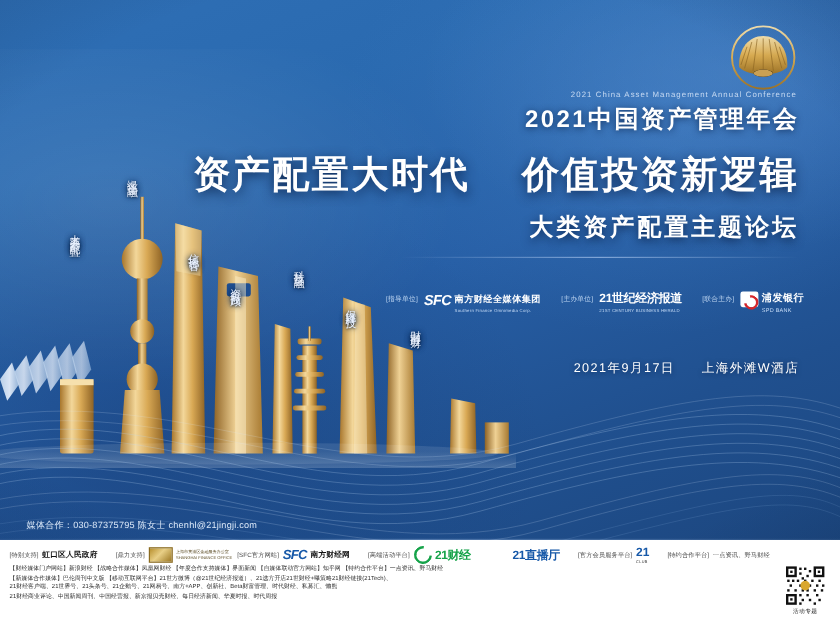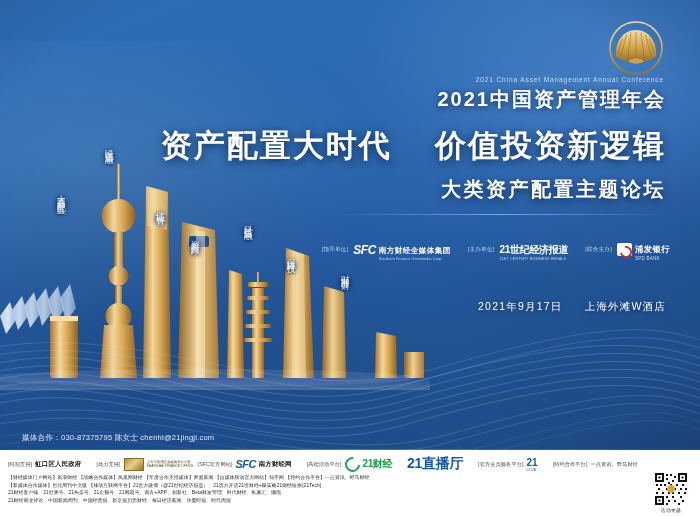--- a/index.html
+++ b/index.html
@@ -82,21 +82,21 @@
   .footer{position:absolute;left:0;bottom:0;width:100%;height:66px;background:#ffffff;}
   .footer-top{display:flex;align-items:center;gap:15px;padding:5px 8px 0 8px;flex-wrap:nowrap;}
   .f-item{display:flex;align-items:center;gap:3px;white-space:nowrap;}
   .f-tag{color:#4a4a4a;font-size:5.2px;letter-spacing:.1px;}
   .f-name{color:#111;font-size:6.4px;font-weight:bold;letter-spacing:.2px;}
   .f-emblem{width:18px;height:11px;background:linear-gradient(135deg,#b8902f,#e8cf86 45%,#9c7722);
     border:.5px solid #8b6b20;}
   .f-emblem-cn{color:#5a4a22;font-size:3.4px;line-height:1.25;max-width:36px;}
   .sfc-blue{color:#1658a8;font-size:11px;font-weight:bold;font-style:italic;letter-spacing:-.6px;}
   .f-21green{color:#16a34a;font-size:10px;font-weight:bold;letter-spacing:-.4px;}
-  .f-21blue{color:#1658a8;font-size:14px;font-weight:bold;letter-spacing:-.3px;}
+  .f-21blue{color:#1658a8;font-size:10px;font-weight:bold;letter-spacing:-.3px;margin-left:20px;}
   .f-club{color:#1658a8;font-size:10px;font-weight:bold;}
   .f-club small{display:block;font-size:3.2px;color:#333;font-weight:normal;letter-spacing:.3px;}
   .swoosh{width:11px;height:11px;border-radius:50%;border:2px solid #16a34a;
     border-right-color:transparent;transform:rotate(-40deg);}
 
   .footer-rows{padding:1px 8px 0 8px;}
   .frow{color:#2b2b2b;font-size:4.9px;line-height:1.55;letter-spacing:.05px;white-space:nowrap;
     display:flex;gap:16px;}
   .frow.dense{display:block;white-space:normal;}
 

